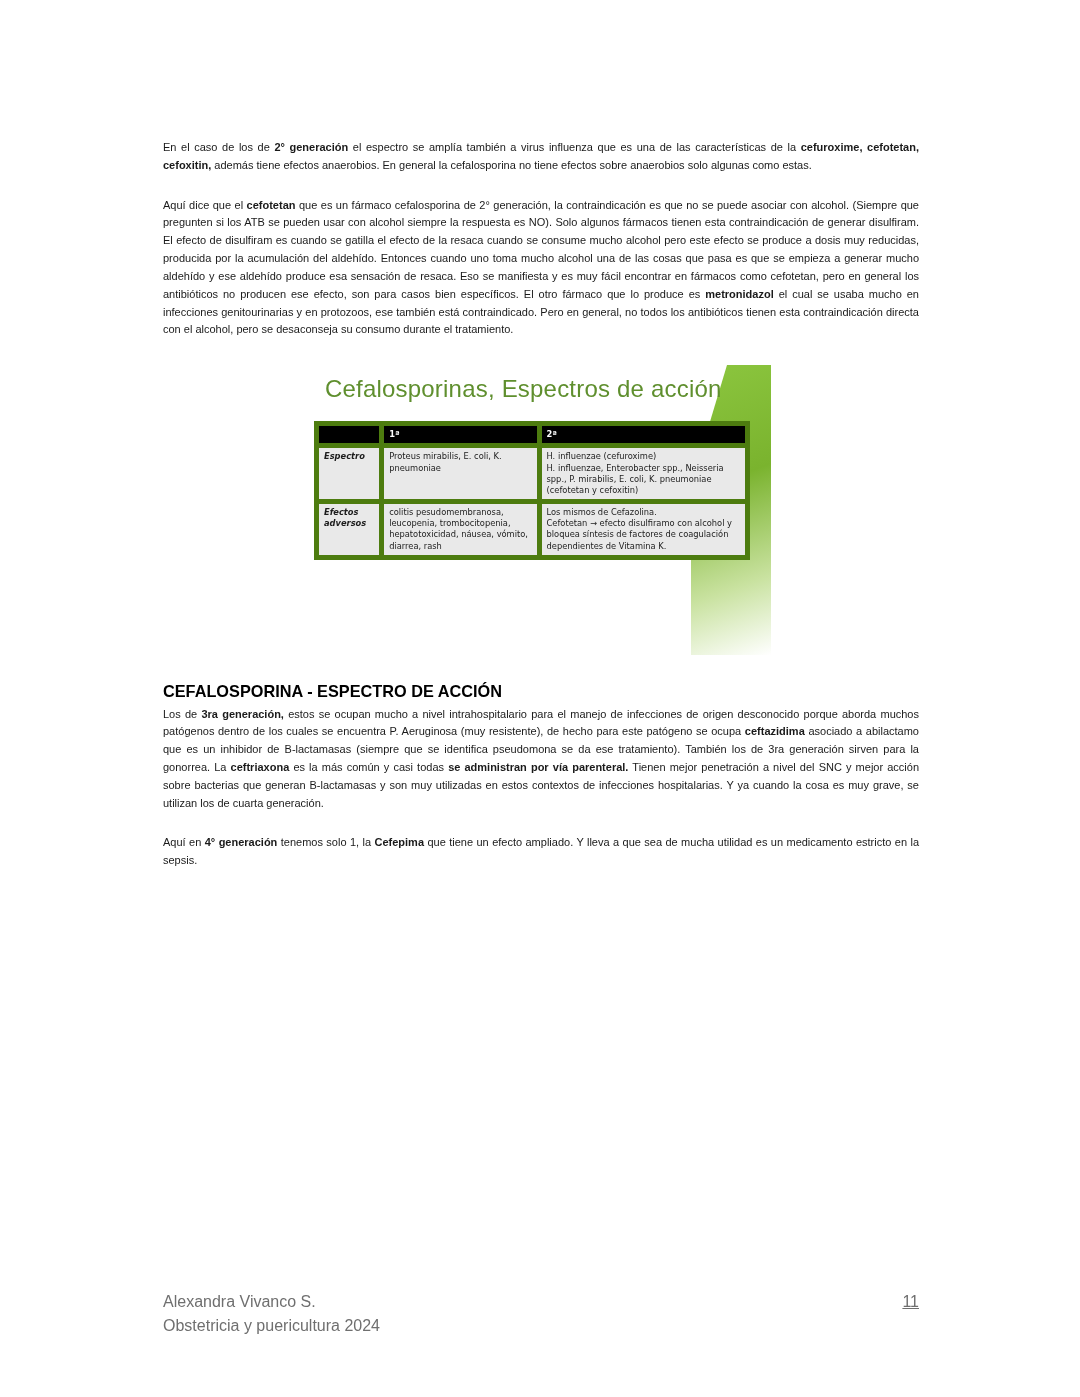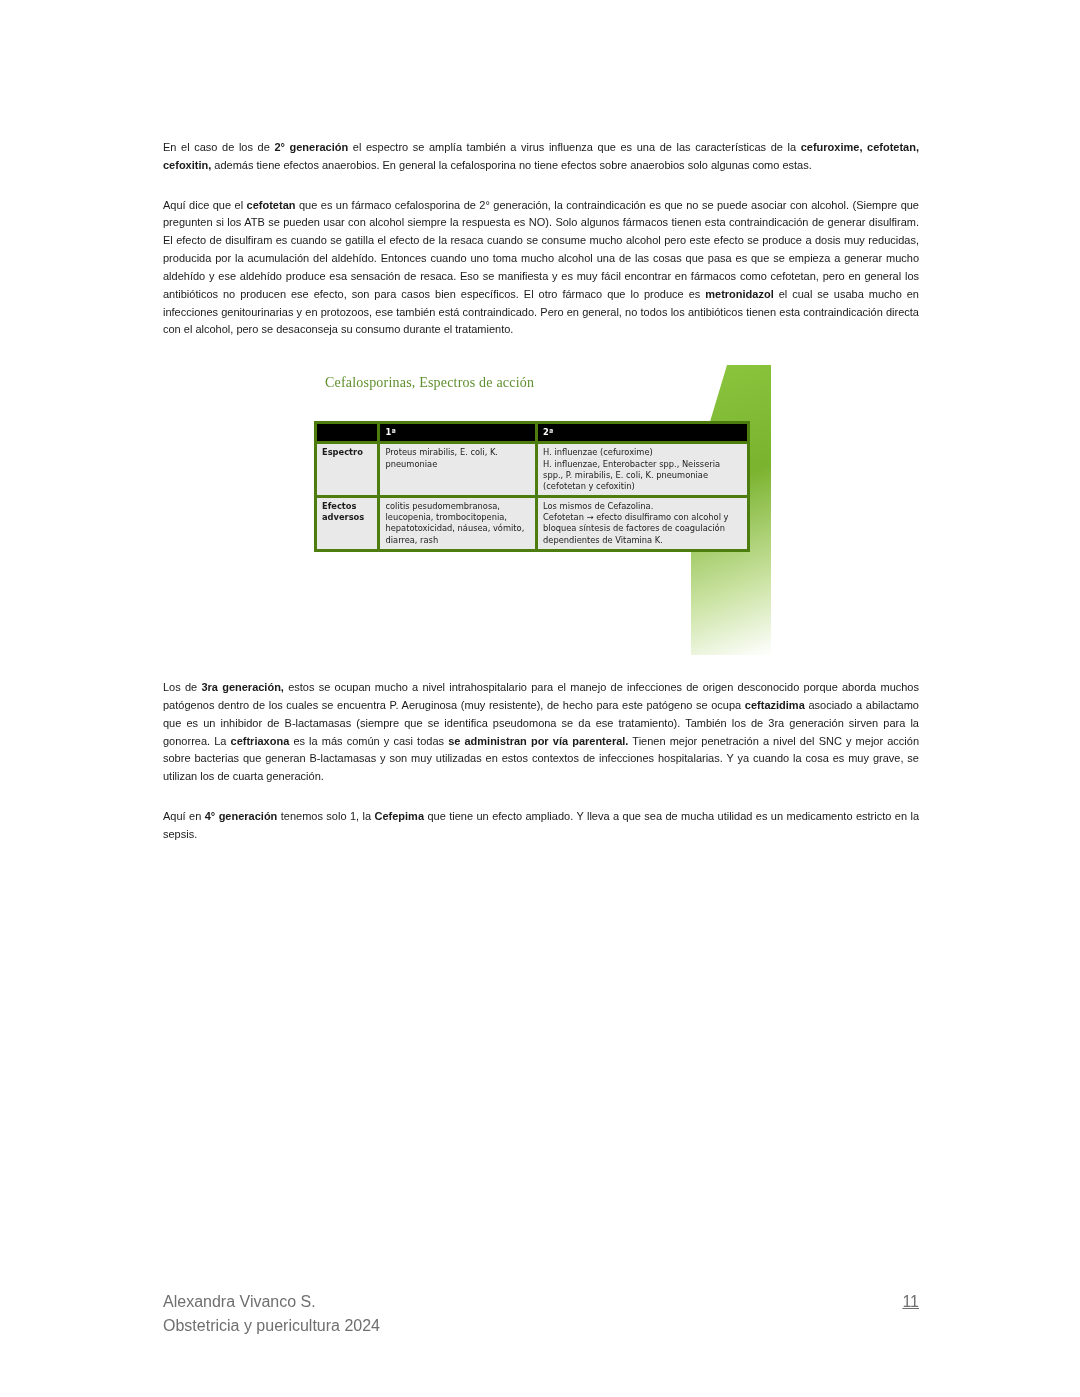--- a/index.html
+++ b/index.html
@@ -64,53 +64,54 @@
     position: absolute;
     left: 0; top: 0;
     width: 0; height: 0;
     border-left: 36px solid #ffffff;
     border-bottom: 120px solid transparent;
   }
   .fig-title {
     position: absolute;
     left: 14px;
     top: 10px;
-    font-size: 14px;
+    font-size: 24px;
     color: #5f8f2e;
-    font-family: Liberation Serif, serif;
+    font-family: Liberation Sans, sans-serif;
     letter-spacing: 0.2px;
   }
   table.figtable {
     position: absolute;
     left: 3px;
     top: 56px;
     width: 436px;
     border-collapse: collapse;
     font-size: 8.3px;
     font-family: "DejaVu Sans", sans-serif;
     color: #1c1c1c;
     background: #f1f1f1;
     line-height: 1.35;
   }
   table.figtable td, table.figtable th {
-    border: 3px solid #4d7c0f;
+    border: 5px solid #4d7c0f;
     vertical-align: top;
     padding: 3px 5px;
     background: #e9e9e9;
   }
   table.figtable tr.hdr td {
     background: #000000;
     color: #ffffff;
     font-weight: bold;
     height: 11px;
   }
   td.lab {
     width: 52px;
     font-weight: bold;
     background: #e0e0e0;
+    font-style: italic;
   }
   td.c1 { width: 155px; }
   td.c2 { width: 225px; }
 
   
   h2.subhead {
     font-size: 16.3px;
     font-weight: bold;
     margin: 0 0 2px 0;
     line-height: 1.5;
@@ -170,20 +171,21 @@
             <td class="lab" style="white-space:pre-line">Efectos adversos</td>
             <td class="c1" style="white-space:pre-line">colitis pesudomembranosa, leucopenia, trombocitopenia, hepatotoxicidad, náusea, vómito, diarrea, rash</td>
             <td class="c2" style="white-space:pre-line">Los mismos de Cefazolina.
 Cefotetan → efecto disulfiramo con alcohol y bloquea síntesis de factores de coagulación dependientes de Vitamina K.</td>
           </tr>
         </tbody>
           </table>
       </div>
     </div>
 
+    <h2 class="subhead">CEFALOSPORINA - ESPECTRO DE ACCIÓN</h2>
 
     <p class="para">
       <span>Los de </span><b>3ra generación,</b><span> estos se ocupan mucho a nivel intrahospitalario para el manejo de infecciones de origen desconocido porque aborda muchos patógenos dentro de los cuales se encuentra P. Aeruginosa (muy resistente), de hecho para este patógeno se ocupa </span><b>ceftazidima</b><span> asociado a  abilactamo que es un inhibidor de B-lactamasas (siempre que se identifica pseudomona se da ese tratamiento). También los de 3ra generación sirven para la gonorrea. La </span><b>ceftriaxona</b><span> es la más común y casi todas </span><b>se administran por vía parenteral.</b><span> Tienen mejor penetración a nivel del SNC y mejor acción sobre bacterias que generan B-lactamasas y son muy utilizadas en estos contextos de infecciones hospitalarias. Y ya cuando la cosa es muy grave, se utilizan los de cuarta generación.</span>
     </p>
 
     <p class="para">
       <span>Aquí en </span><b>4° generación</b><span> tenemos solo 1, la </span><b>Cefepima</b><span> que tiene un efecto ampliado. Y lleva a que sea de mucha utilidad es un medicamento estricto en la sepsis.</span>
     </p>
 
   </div>

